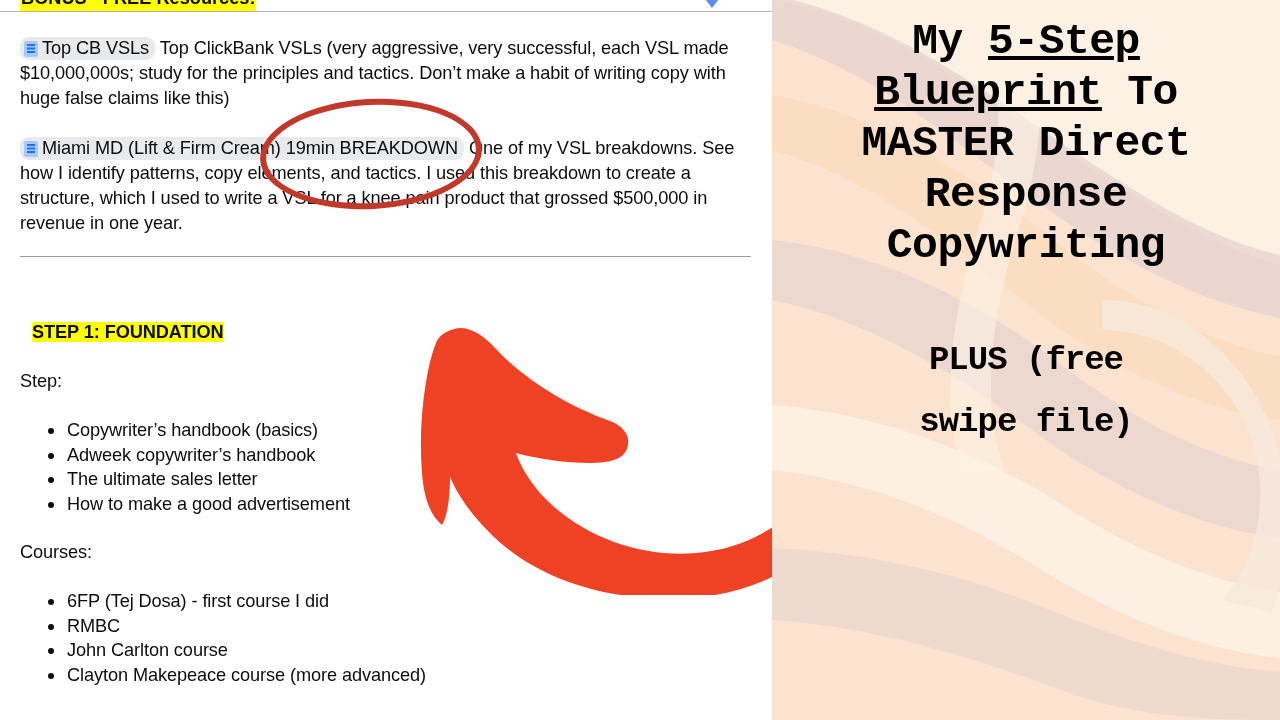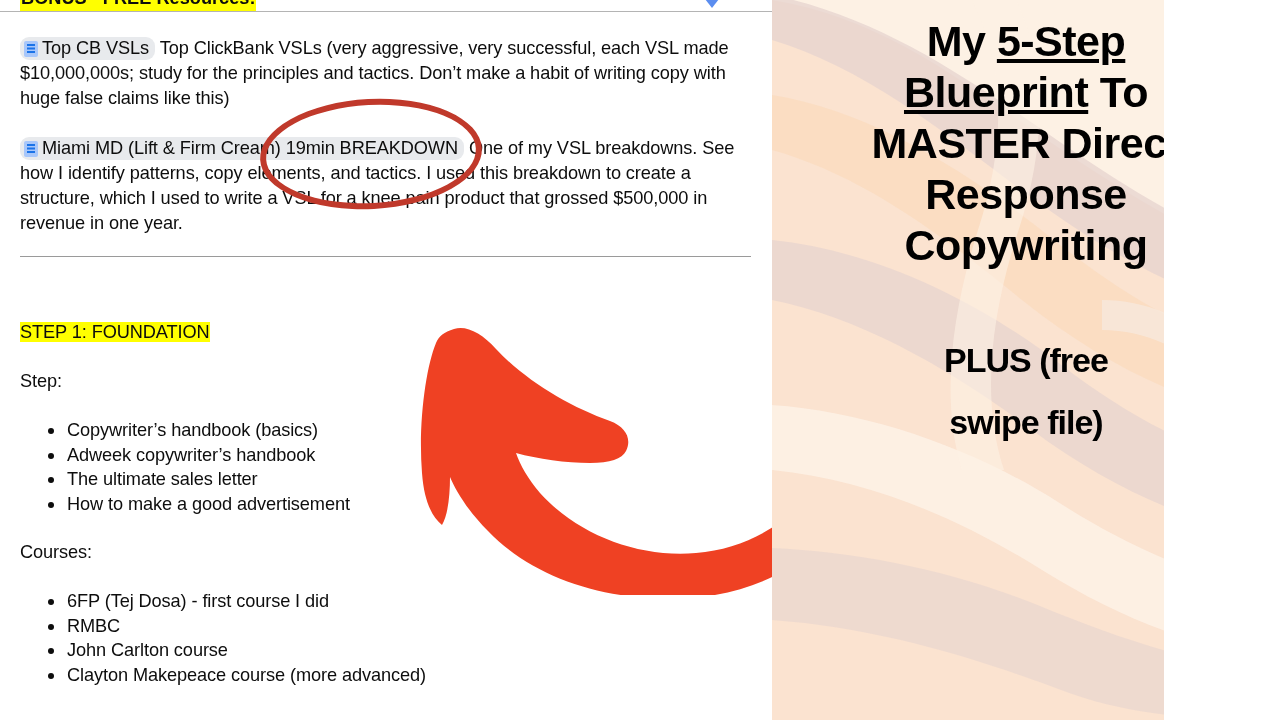--- a/index.html
+++ b/index.html
@@ -1,20 +1,20 @@
 <!DOCTYPE html>
 <html><head>
 <meta charset="utf-8">
 <style>
   html,body{margin:0;padding:0;}
   body{
     width:1280px;height:720px;overflow:hidden;background:#ffffff;
     font-family:"Liberation Sans", sans-serif;
   }
-  #stage{position:relative;width:1164px;height:720px;overflow:hidden;background:#000000;}
+  #stage{position:relative;width:1280px;height:720px;overflow:hidden;background:#000000;}
 
   
   #doc{
     position:absolute;left:0;top:0;width:772px;height:720px;
     background:#ffffff;overflow:hidden;
   }
   
   #ruler{
     position:absolute;left:0;top:0;width:772px;height:11px;
     background:#ffffff;border-bottom:1px solid #b4b4b4;
@@ -28,21 +28,21 @@
   #indent-right{left:705px;}
 
   .doc-body{
     position:absolute;left:0;top:11px;width:772px;
     padding:0 20px;box-sizing:border-box;
     color:#0d0d0d;
     font-size:18.2px;line-height:25px;
     letter-spacing:-0.1px;
   }
 
-  .hl-yellow{background:#ffff00;font-weight:normal;}
+  .hl-yellow{background:#ffff00;font-weight:bold;margin-left:12px;}
 
   
   #bonus-heading{
     position:absolute;left:20px;top:-14px;
     font-size:18.2px;font-weight:bold;line-height:25px;
     white-space:nowrap;background:#ffff00;padding:0 1px;
     color:#0d0d0d;
   }
 
   p.para{margin:0 0 0 0;}
@@ -88,21 +88,21 @@
 
   
   #panel{
     position:absolute;left:772px;top:0;width:508px;height:720px;
     overflow:hidden;background:#fbe3d0;
   }
   #panel-waves{position:absolute;left:0;top:0;width:508px;height:720px;}
   #panel-content{
     position:absolute;left:0;top:0;width:508px;height:720px;
     display:flex;flex-direction:column;align-items:center;
-    box-sizing:border-box;padding:16px 14px 10px 14px;
+    box-sizing:border-box;padding:16px 14px 10px 14px;font-family:Liberation Mono, monospace;
   }
   .panel-line{
     color:#000000;font-weight:bold;text-align:center;
     font-size:43px;line-height:51px;letter-spacing:-0.5px;
     white-space:nowrap;
   }
   .panel-line .u{text-decoration:underline;text-underline-offset:3px;text-decoration-thickness:4px;}
   #panel-gap{height:58px;}
   .panel-line2{
     color:#000000;font-weight:bold;text-align:center;

